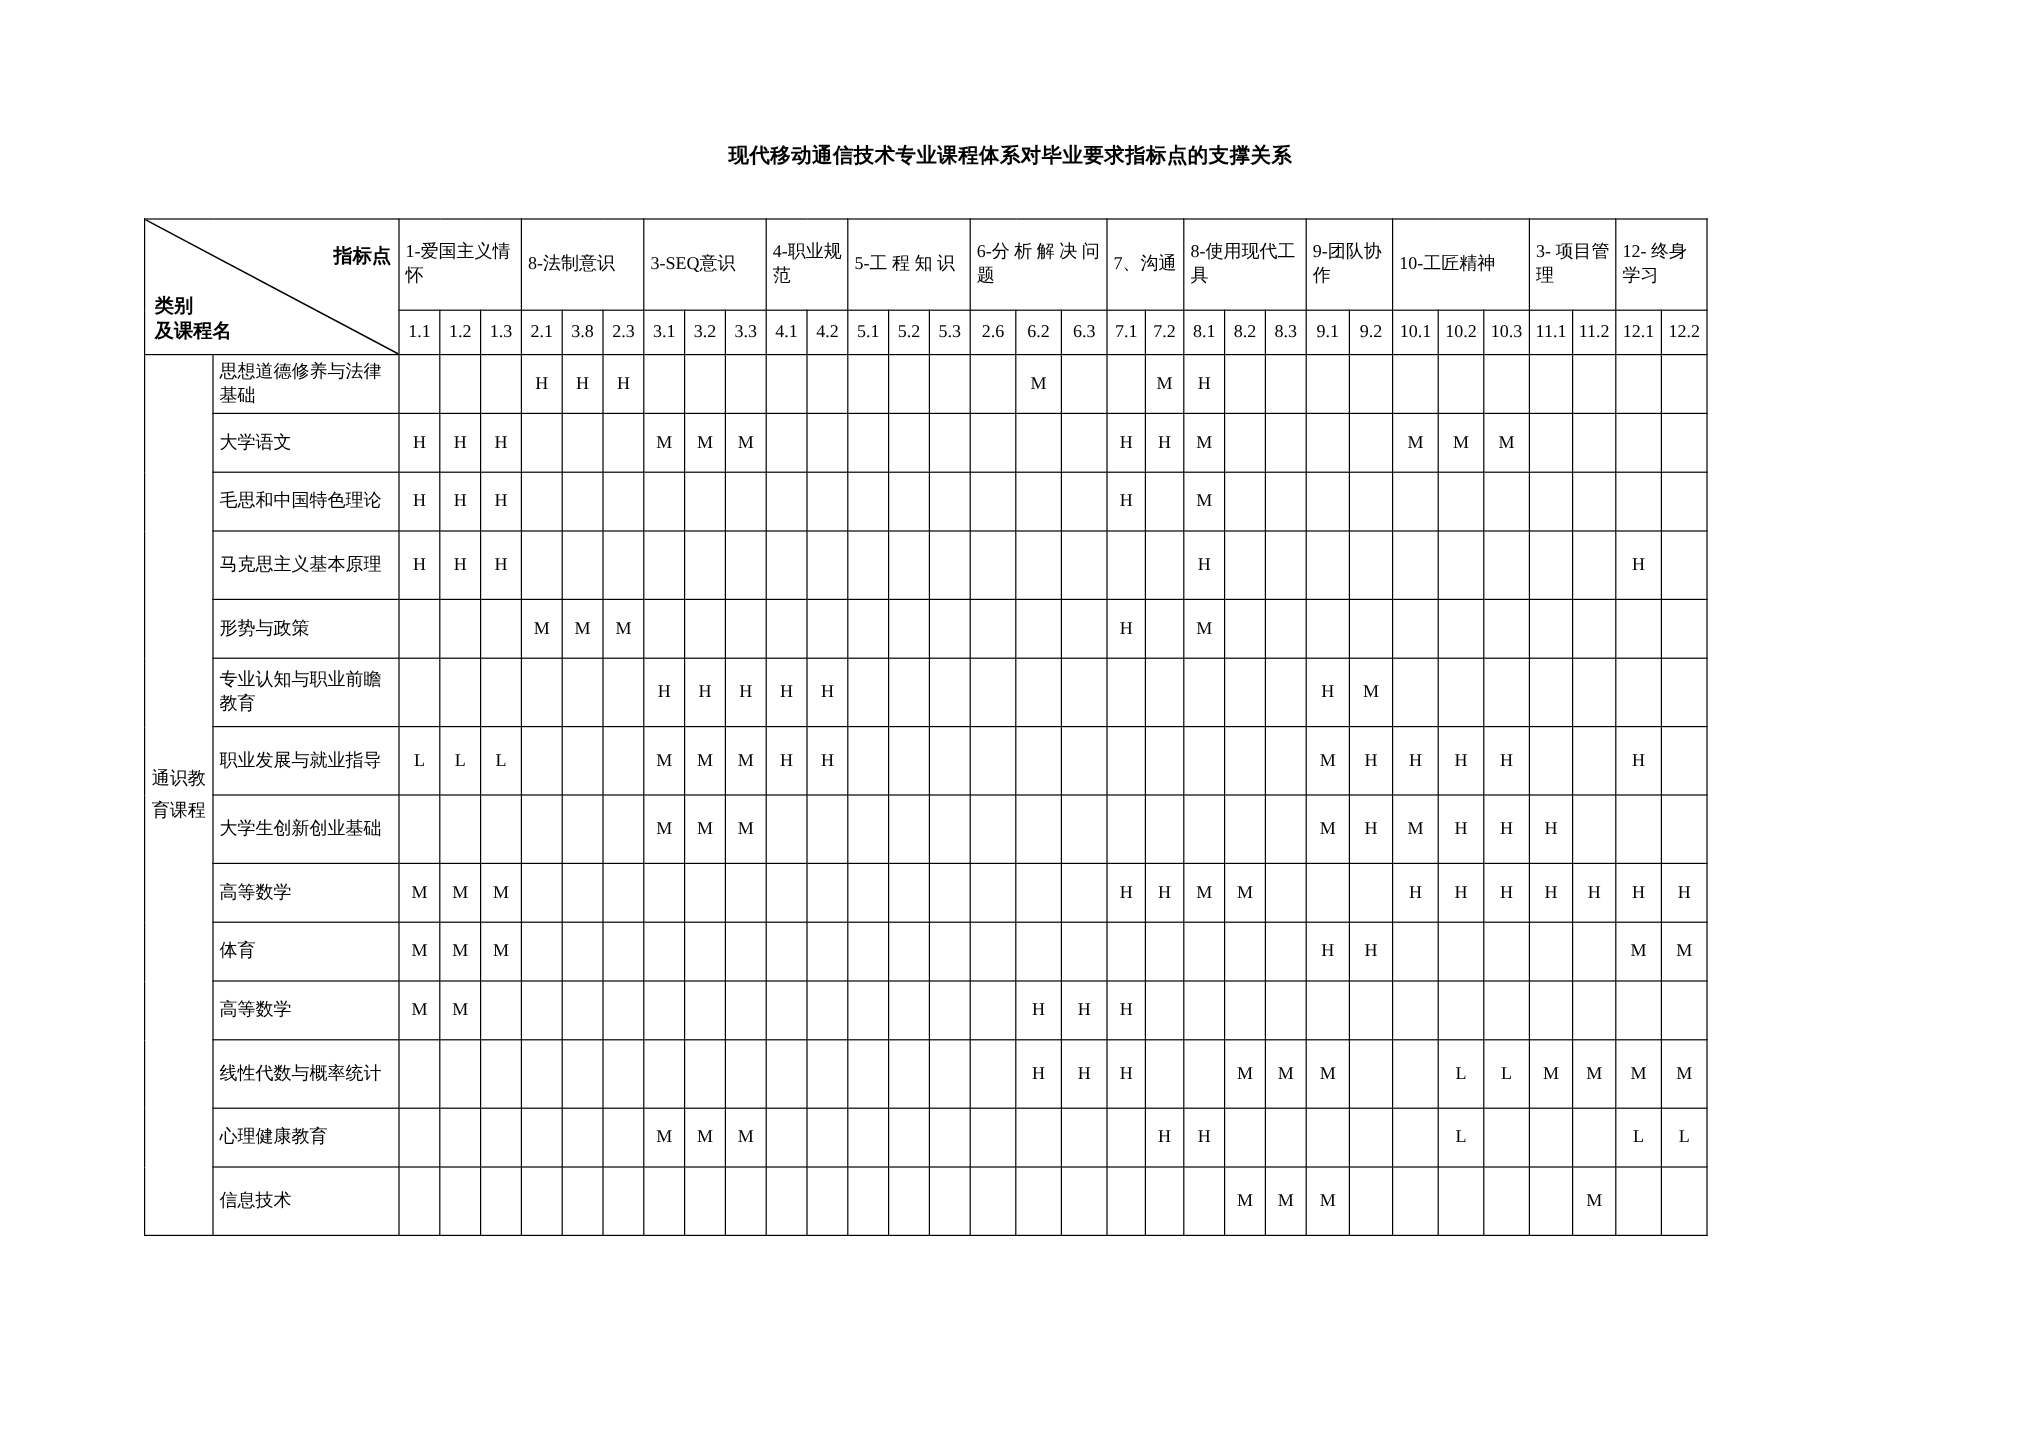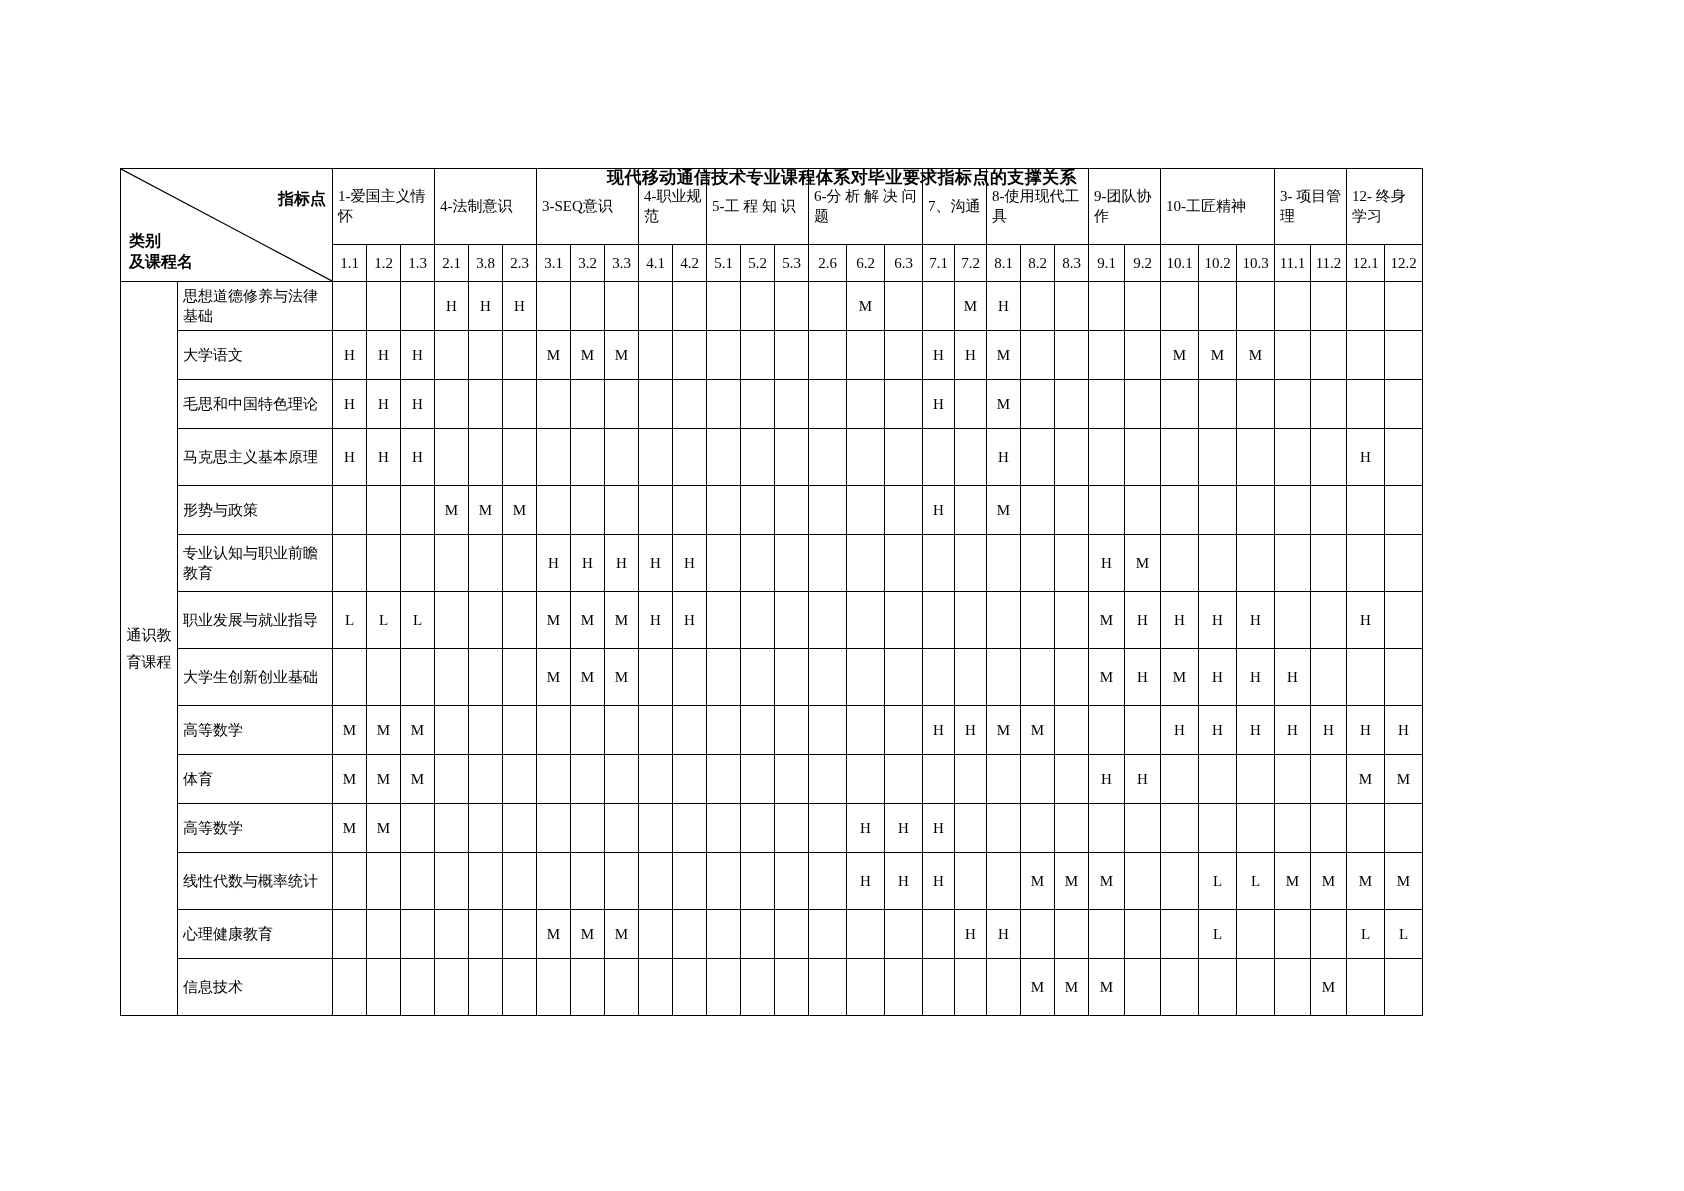--- a/index.html
+++ b/index.html
@@ -23,26 +23,25 @@
   .doc-title {
     position: absolute;
     left: 0;
     top: 118px;
     width: 1684px;
     text-align: center;
     font-size: 17px;
     font-weight: bold;
     font-family: "Liberation Sans", "DejaVu Sans", sans-serif;
     letter-spacing: 0.4px;
-    margin-top: 48px;
   }
   .table-wrap {
     position: absolute;
     left: 120px;
-    top: 168px;
+    top: 182px;
   }
   table.matrix {
     border-collapse: collapse;
     table-layout: fixed;
   }
   table.matrix td, table.matrix th {
     border: 1px solid #000000;
     padding: 0;
     font-weight: normal;
     vertical-align: middle;
@@ -169,21 +168,21 @@
       <thead>
         <tr>
           <td class="corner" colspan="2" rowspan="2">
             <svg class="diag" viewBox="0 0 200 112" preserveAspectRatio="none">
               <line x1="0" y1="0" x2="200" y2="112" stroke="#000000" stroke-width="1.2"></line>
             </svg>
             <span class="lbl-top">指标点</span>
             <span class="lbl-bot"><span>类别</span><br><span>及课程名</span></span>
           </td>
           <td class="grp-head" colspan="3">1-爱国主义情怀</td>
-          <td class="grp-head" colspan="3">4-法制意识</td>
+          <td class="grp-head" colspan="3">8-法制意识</td>
           <td class="grp-head" colspan="3">3-SEQ意识</td>
           <td class="grp-head" colspan="2">4-职业规范</td>
           <td class="grp-head" colspan="3">5-工 程 知 识</td>
           <td class="grp-head" colspan="3">6-分 析 解 决 问 题</td>
           <td class="grp-head" colspan="2">7、沟通</td>
           <td class="grp-head" colspan="3">8-使用现代工具</td>
           <td class="grp-head" colspan="2">9-团队协作</td>
           <td class="grp-head" colspan="3">10-工匠精神</td>
           <td class="grp-head" colspan="2">3- 项目管理</td>
           <td class="grp-head" colspan="2">12- 终身学习</td>

